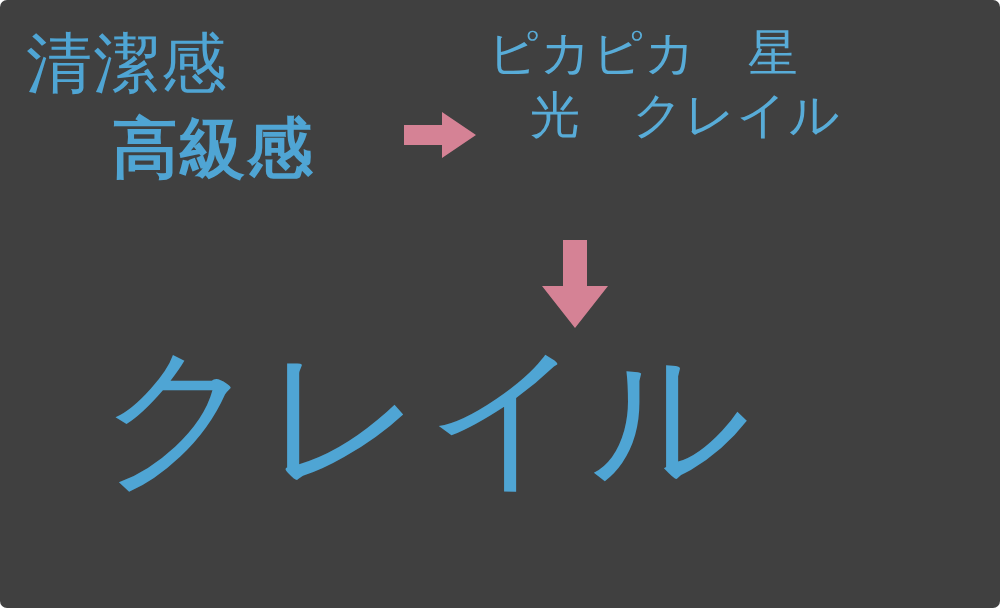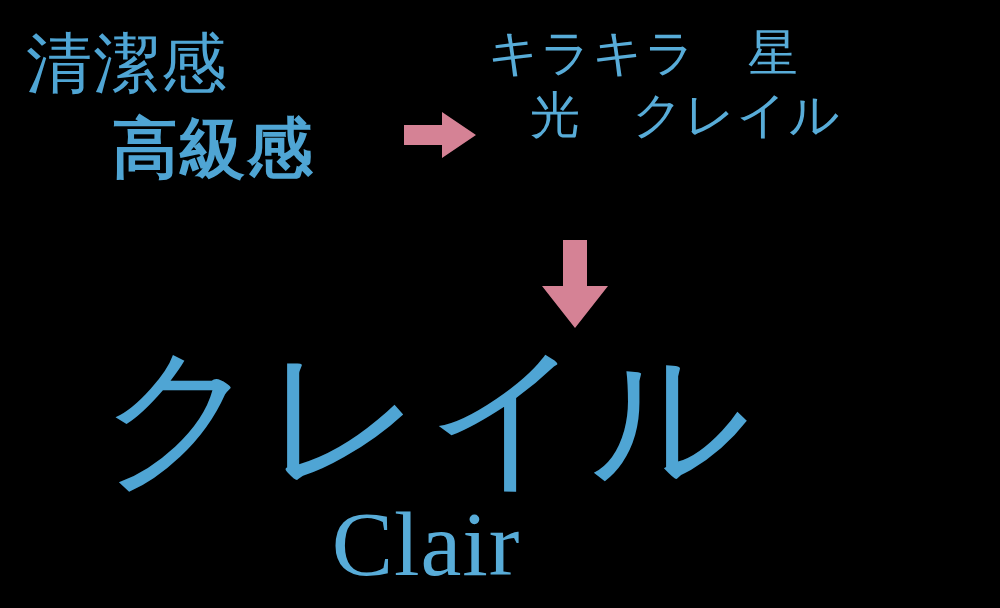--- a/index.html
+++ b/index.html
@@ -11,21 +11,22 @@
     height: 608px;
     background: #ffffff;
     font-family: "Liberation Serif", "DejaVu Serif", serif;
     overflow: hidden;
   }
 
   #stage {
     position: relative;
     width: 1000px;
     height: 608px;
-    background: #000000;
+    background: #404040;
+    border-radius: 7px;
   }
 
   
   .jp {
     font-family: "DejaVu Serif", "Liberation Serif", serif;
     color: #4FA5D4;
     white-space: pre;
     font-weight: 400;
     letter-spacing: 0.02em;
   }
@@ -120,28 +121,27 @@
     <div class="kw-line jp indent">高級感</div>
   </div>
 
   <div id="arrow-right">
     <svg viewBox="0 0 72 54" width="72" height="54" aria-hidden="true">
       <polygon points="0,17 38,17 38,4 72,27 38,50 38,37 0,37" fill="#D58295"></polygon>
     </svg>
   </div>
 
   <div id="right-keywords">
-    <div class="imp-line jp i1">キラキラ　星</div>
+    <div class="imp-line jp i1">ピカピカ　星</div>
     <div class="imp-line jp i2">光　クレイル</div>
   </div>
 
   <div id="arrow-down">
     <svg viewBox="0 0 66 88" width="66" height="88" aria-hidden="true">
       <polygon points="21,0 45,0 45,46 66,46 33,88 0,46 21,46" fill="#D58295"></polygon>
     </svg>
   </div>
 
   <div id="brand">
     <div id="brand-jp">クレイル</div>
-    <div id="brand-latin">Clair</div>
   </div>
 
 </div>
 
 </body></html>

